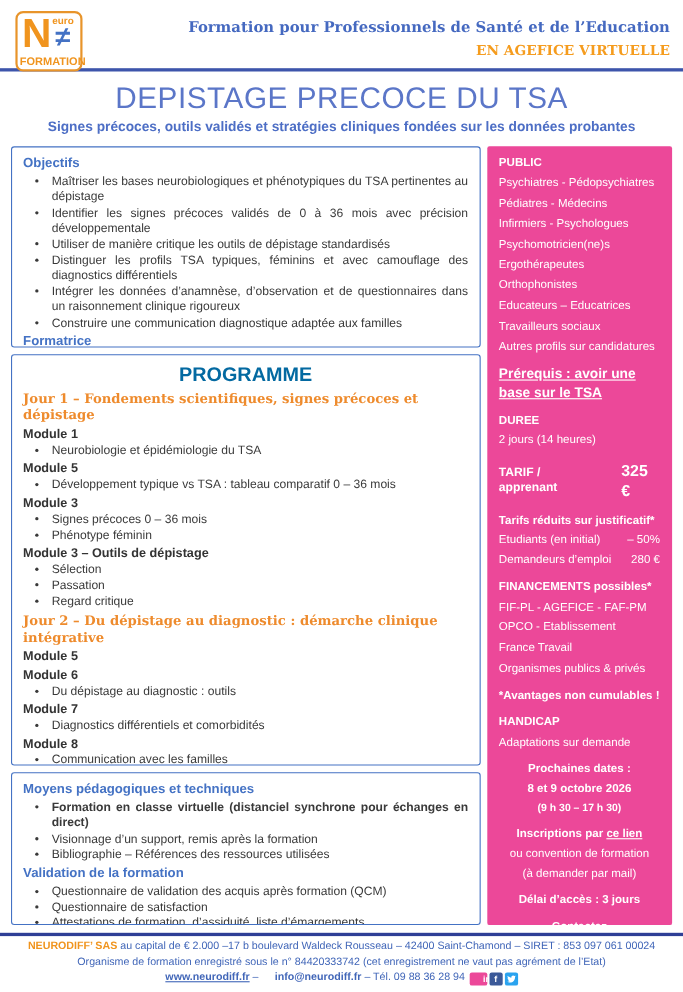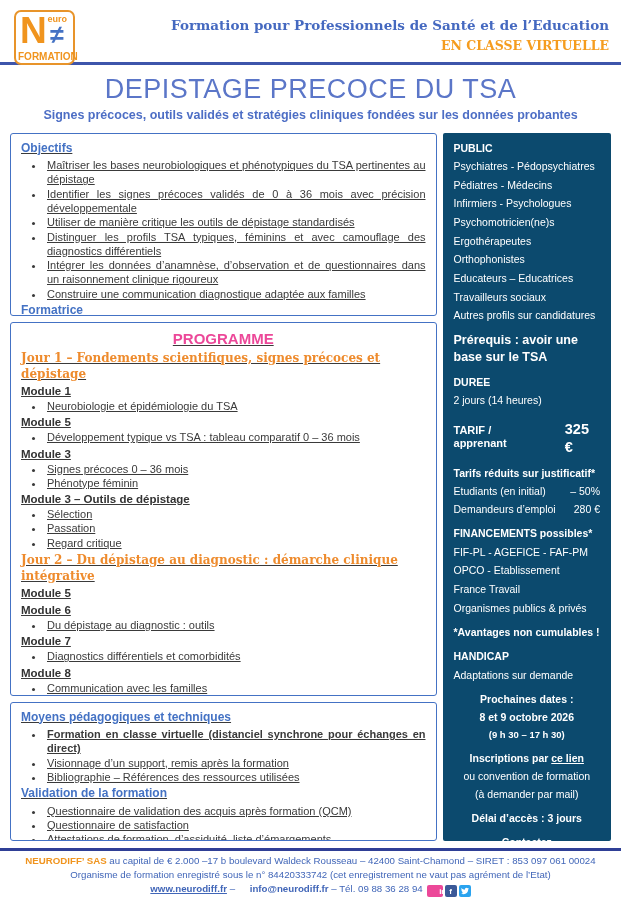--- a/index.html
+++ b/index.html
@@ -19,36 +19,36 @@
   .header-text { flex:1; text-align:right; padding-top:7px; }
   .ht1 { font-family:"DejaVu Serif", serif; font-weight:bold; color:#4569c0; font-size:13.5px; }
   .ht2 { font-family:"DejaVu Serif", serif; font-weight:bold; color:#f59c1e; font-size:12.5px; margin-top:5px; }
   .hr-top { height:2.5px; background:#3d55ab; margin-top:0; }
   
   .hero-title { text-align:center; color:#5b76c8; font-size:27px; font-weight:normal; margin:9px 0 3px; letter-spacing:0.5px; }
   .hero-sub { text-align:center; color:#4d6ec5; font-size:12.5px; font-weight:bold; margin-bottom:11px; }
   
   .main { display:flex; gap:6px; padding:0 10px; height:708px; }
   .left-col { width:428px; display:flex; flex-direction:column; gap:6px; }
-  .box { border:1.5px solid #4472c4; border-radius:3px; padding:5px 10px 16px 10px; font-size:11px; line-height:1.3; overflow:hidden;text-decoration:underline; }
+  .box { border:1.5px solid #4472c4; border-radius:3px; padding:5px 10px 16px 10px; font-size:11px; line-height:1.3; overflow:hidden; }
   .box1 { height:183px; }
   .box2 { height:374px; }
   .box3 { flex:1; }
   .h-blue { color:#4472c4; font-weight:bold; font-size:12px; margin:2px 0 2px; }
   ul.bullets { list-style:disc; padding-left:24px; text-align:justify; }
   ul.bullets li { padding-left:2px; }
   .bold { font-weight:bold; }
-  .prog-h { text-align:center; color:#ec4899; font-weight:bold; font-size:15px; margin:1px 0 3px; }
+  .prog-h { text-align:center; color:#0369a1; font-weight:bold; font-size:18px; margin:1px 0 3px; }
   .day-h { font-family:"DejaVu Serif", serif; font-weight:bold; color:#ee8b2d; font-size:12px; margin:3px 0 2px; }
   .mod-h { font-weight:bold; font-size:11.5px; color:#333; margin-top:2px; }
   
-  .sidebar { width:169px; background:#0c4a6e; border-radius:2px; color:#fff; padding:9px 11px; font-size:10.5px; overflow:hidden; line-height:1.25; }
+  .sidebar { width:169px; background:#ec4899; border-radius:2px; color:#fff; padding:9px 11px; font-size:10.5px; overflow:hidden; line-height:1.25; }
   .sb-h { font-weight:bold; }
   .sb-item { margin-top:5.5px; }
-  .prereq { font-weight:bold; font-size:12.5px; margin-top:10px; line-height:1.3; }
+  .prereq { font-weight:bold; font-size:12.5px; margin-top:10px; line-height:1.3;text-decoration:underline; }
   .sb-sec { margin-top:11px; }
   .tarif-row { display:flex; align-items:baseline; margin-top:12px;gap:20px; }
   .tarif-label { font-weight:bold; font-size:11px; }
   .tarif-val { font-weight:bold; font-size:14.5px; }
   .kv { display:flex; justify-content:space-between; margin-top:5px; }
   .center { text-align:center; }
   .sb-link { text-decoration:underline; color:#fff; cursor:pointer; }
   .small { font-size:9.5px; }
   .mt5 { margin-top:5px; }
   
@@ -71,21 +71,21 @@
 
   <div class="header">
     <div class="logo-box">
       <span class="logo-n">N</span>
       <span class="logo-euro">euro</span>
       <span class="logo-neq">≠</span>
       <span class="logo-formation">FORMATION</span>
     </div>
     <div class="header-text">
       <div class="ht1">Formation pour Professionnels de Santé et de l’Education</div>
-      <div class="ht2">EN CLASSE VIRTUELLE</div>
+      <div class="ht2">EN AGEFICE VIRTUELLE</div>
     </div>
   </div>
   <div class="hr-top"></div>
 
   <div class="hero-title">DEPISTAGE PRECOCE DU TSA</div>
   <div class="hero-sub">Signes précoces, outils validés et stratégies cliniques fondées sur les données probantes</div>
 
   <div class="main">
     <div class="left-col">
 

